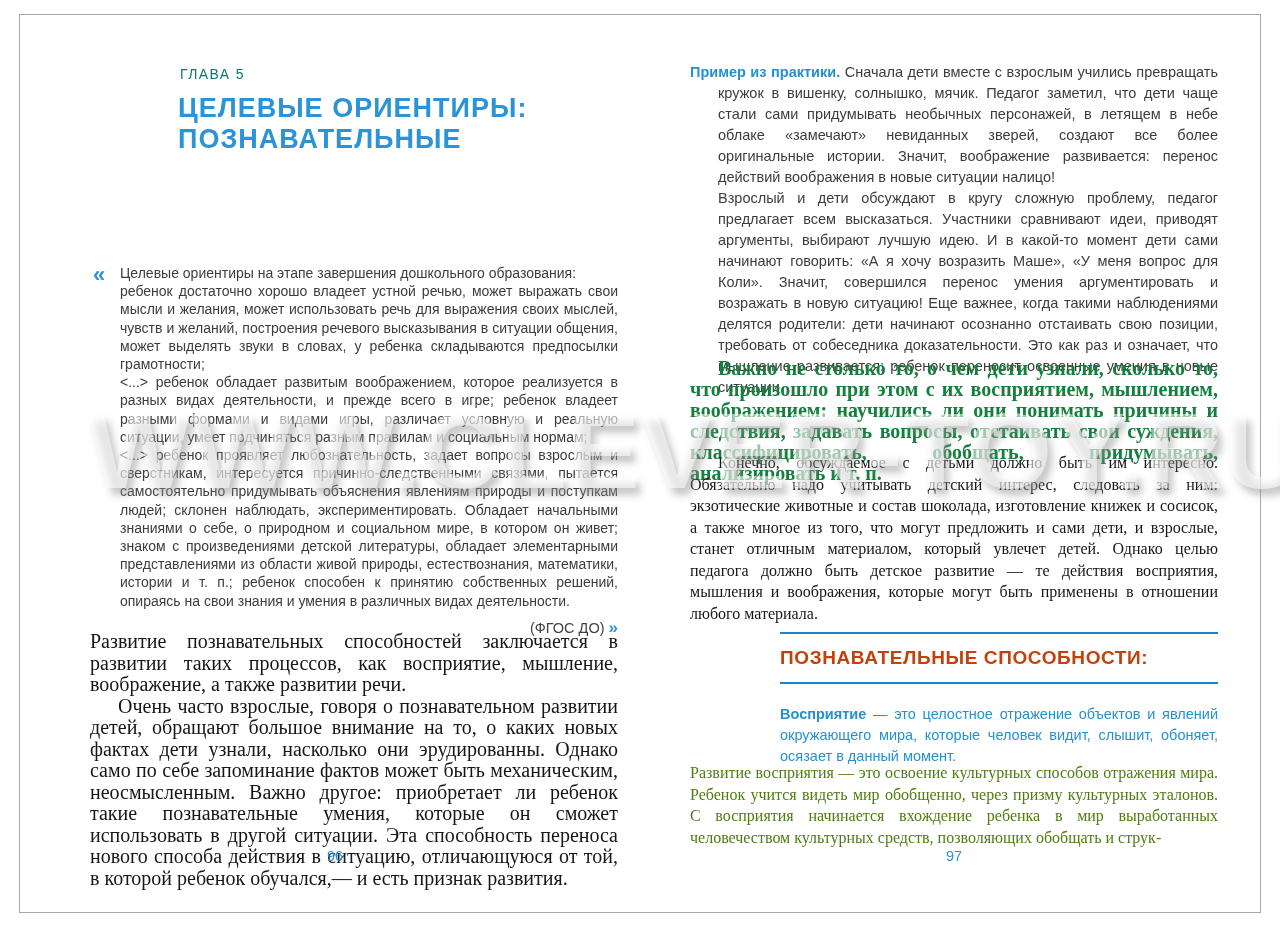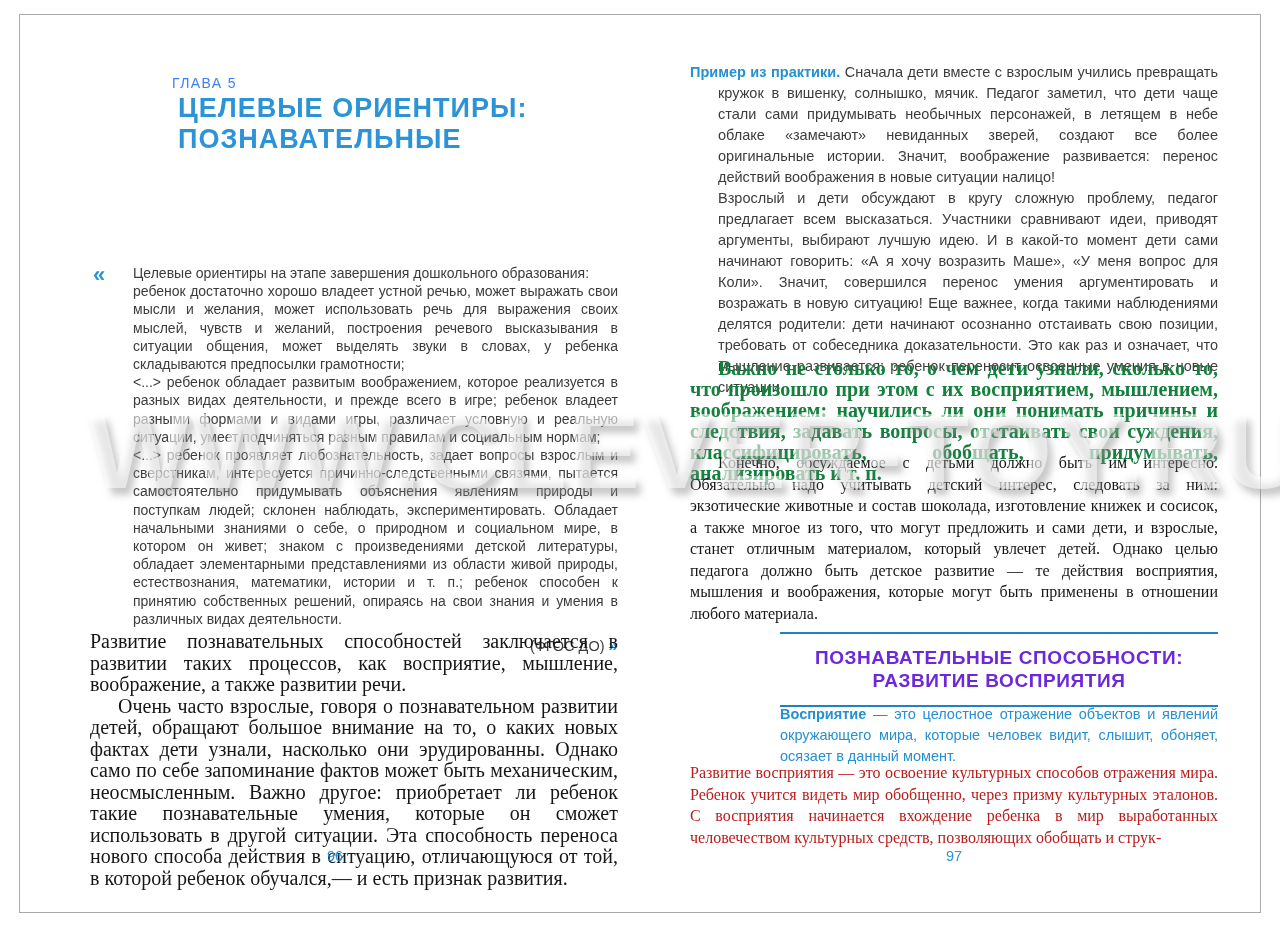--- a/index.html
+++ b/index.html
@@ -8,35 +8,35 @@
     position:relative; width:1280px; height:928px;
     background:#ffffff; overflow:hidden;
     font-family:"Liberation Sans", sans-serif;
   }
   .page-frame {
     position:absolute; left:19px; top:14px; width:1242px; height:899px;
     background:#ffffff; border:1px solid #a8a8a8;
   }
   
   .chapter-label {
-    position:absolute; left:172px; top:66px;
-    font-size:14px; letter-spacing:1.4px; color:#3b82f6;margin-top:9px;
+    position:absolute; left:180px; top:66px;
+    font-size:14px; letter-spacing:1.4px; color:#0f766e;
   }
   .chapter-title {
     position:absolute; left:178px; top:93px; width:440px;
     font-size:27px; line-height:31px; font-weight:bold;
     letter-spacing:1px; color:#2b93d6;
   }
   .quote-block { position:absolute; left:90px; top:264px; width:528px; }
   .quote-open {
     position:absolute; left:3px; top:-2px;
     color:#2b93d6; font-weight:bold; font-size:22px;
   }
   .quote-text {
-    margin-left:43px; font-size:14px; line-height:18.2px;
+    margin-left:30px; font-size:14px; line-height:18.2px;
     text-align:justify; color:#3c3c3c;
   }
   .quote-text p { margin:0; }
   .quote-source {
     margin-left:30px; margin-top:8px; text-align:right;
     font-size:14.5px; color:#3f3f3f;
   }
   .quote-close { color:#2b93d6; font-weight:bold; font-size:17px; }
   .left-body {
     position:absolute; left:90px; top:631px; width:528px;
@@ -70,31 +70,31 @@
     font-size:16px; line-height:21.5px; text-align:justify;
     text-indent:28px; color:#161616;
   }
   .section-head {
     position:absolute; left:780px; top:632px; width:438px;
     border-top:2px solid #1e82c8; border-bottom:2px solid #1e82c8;
     padding:12px 0 13px 0;
   }
   .section-head .line {
     font-size:19px; line-height:23px; font-weight:bold;
-    letter-spacing:0.6px; color:#6d28d9;text-align:center;
+    letter-spacing:0.6px; color:#c2410c;
   }
   .definition {
     position:absolute; left:780px; top:704px; width:438px;
     font-size:14.5px; line-height:21px; text-align:justify; color:#2590d2;
   }
   .definition .term { font-weight:bold; }
   .closing-par {
     position:absolute; left:690px; top:762px; width:528px;
     font-family:"Liberation Serif", serif;
-    font-size:16px; line-height:21.5px; text-align:justify; color:#b91c1c;
+    font-size:16px; line-height:21.5px; text-align:justify; color:#4d7c0f;
   }
   
   .watermark {
     position:absolute; left:88px; top:388px;
     font-size:108px; font-weight:bold; letter-spacing:1px;
     white-space:nowrap; pointer-events:none;
     color:rgba(255,255,255,0.55);
     text-shadow:5px 7px 7px rgba(148,148,148,0.5);
     z-index:10;
   }
@@ -139,21 +139,20 @@
     </p>
     <p class="indented">Взрослый и дети обсуждают в кругу сложную проблему, педагог предлагает всем высказаться. Участники сравнивают идеи, приводят аргументы, выбирают лучшую идею. И в какой-то момент дети сами начинают говорить: «А я хочу возразить Маше», «У меня вопрос для Коли». Значит, совершился перенос умения аргументировать и возражать в новую ситуацию! Еще важнее, когда такими наблюдениями делятся родители: дети начинают осознанно отстаивать свою позиции, требовать от собеседника доказательности. Это как раз и означает, что мышление развивается: ребенок переносит освоенные умения в новые ситуации.</p>
   </div>
 
   <div class="emphasis-par">Важно не столько то, о чем дети узнали, сколько то, что произошло при этом с их восприятием, мышлением, воображением: научились ли они понимать причины и следствия, задавать вопросы, отстаивать свои суждения, классифицировать, обобщать, придумывать, анализировать и т. п.</div>
 
   <div class="right-body">Конечно, обсуждаемое с детьми должно быть им интересно. Обязательно надо учитывать детский интерес, следовать за ним: экзотические животные и состав шоколада, изготовление книжек и сосисок, а также многое из того, что могут предложить и сами дети, и взрослые, станет отличным материалом, который увлечет детей. Однако целью педагога должно быть детское развитие — те действия восприятия, мышления и воображения, которые могут быть применены в отношении любого материала.</div>
 
   <div class="section-head">
     <div class="line">ПОЗНАВАТЕЛЬНЫЕ СПОСОБНОСТИ:</div>
-    <div class="line">РАЗВИТИЕ ВОСПРИЯТИЯ</div>
   </div>
 
   <div class="definition">
     <span class="term">Восприятие</span><span> — это целостное отражение объектов и явлений окружающего мира, которые человек видит, слышит, обоняет, осязает в данный момент.</span>
   </div>
 
   <div class="closing-par">Развитие восприятия — это освоение культурных способов отражения мира. Ребенок учится видеть мир обобщенно, через призму культурных эталонов. С восприятия начинается вхождение ребенка в мир выработанных человечеством культурных средств, позволяющих обобщать и струк-</div>
 
   <div class="pagenum right">97</div>
 

